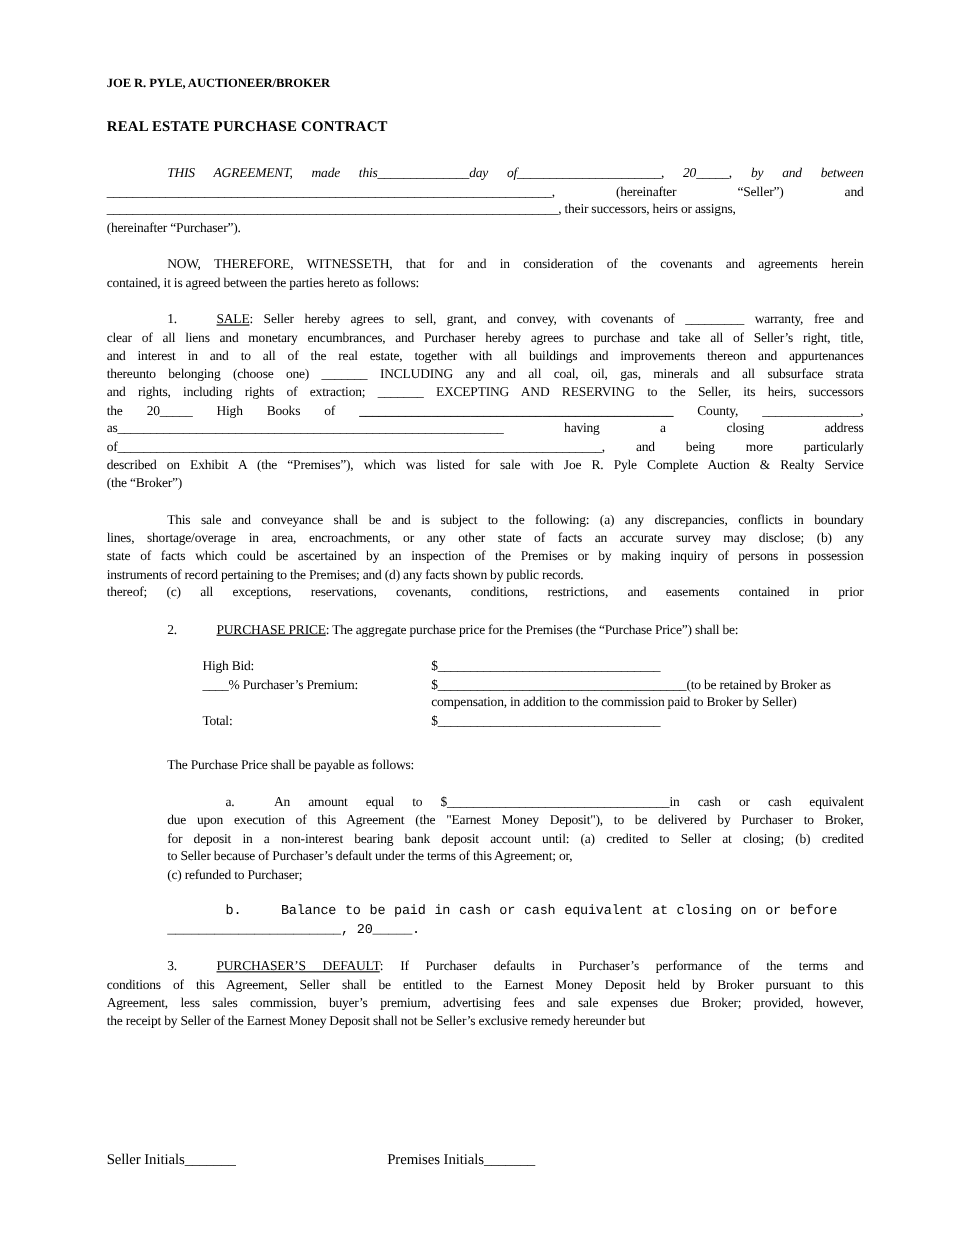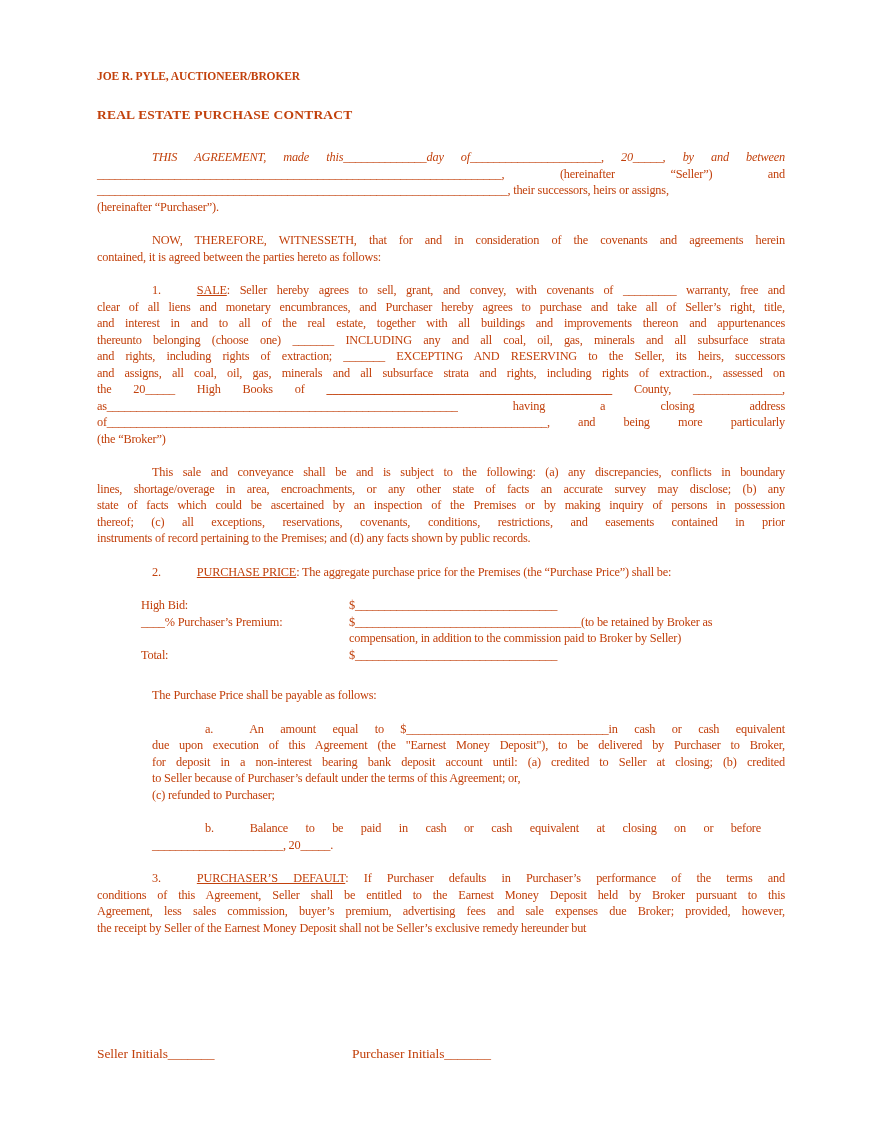--- a/index.html
+++ b/index.html
@@ -1,20 +1,20 @@
 <!DOCTYPE html>
 <html><head>
 <meta charset="utf-8">
 <style>
   html,body{margin:0;padding:0;background:#ffffff;}
   .page{
     width:877px;height:1135px;background:#ffffff;position:relative;
     box-sizing:border-box;padding:68px 92px 0 97px;
     font-family:"Liberation Serif", serif;
-    font-size:12.3px;line-height:16.5px;color:#c2410c;
+    font-size:12.3px;line-height:16.5px;color:#000000;
     letter-spacing:-0.2px;
   }
   .letterhead{font-weight:bold;font-size:11.5px;margin-bottom:22px;letter-spacing:-0.1px;}
   .title{text-align:left;font-weight:bold;font-size:13.5px;letter-spacing:0.2px;margin-bottom:26px;}
   .para{margin:0 0 17px 0;}
   .line{text-align:left;white-space:normal;}
   .line.stretch{text-align:justify;text-align-last:justify;}
   .s-u{text-decoration:underline;text-align:center;}
   .s-b{font-weight:bold;}
   .s-gap{display:inline-block;width:36px;}
@@ -40,37 +40,37 @@
       <div class="para">
         <div class="line stretch" style="padding-left: 55px;"><span>NOW, THEREFORE, WITNESSETH, that for and in consideration of the covenants and agreements herein</span></div>
         <div class="line"><span>contained, it is agreed between the parties hereto as follows:</span></div>
       </div>
       <div class="para">
         <div class="line stretch" style="padding-left: 55px;"><span>1.</span><span class="s-gap"></span><span class="s-u">SALE</span><span>: Seller hereby agrees to sell, grant, and convey, with covenants of _________ warranty, free and</span></div>
         <div class="line stretch"><span>clear of all liens and monetary encumbrances, and Purchaser hereby agrees to purchase and take all of Seller’s right, title,</span></div>
         <div class="line stretch"><span>and interest in and to all of the real estate, together with all buildings and improvements thereon and appurtenances</span></div>
         <div class="line stretch"><span>thereunto belonging (choose one) _______ INCLUDING any and all coal, oil, gas, minerals and all subsurface strata</span></div>
         <div class="line stretch"><span>and rights, including rights of extraction; _______ EXCEPTING AND RESERVING to the Seller, its heirs, successors</span></div>
-        <div class="line stretch"><span>and assigns, all coal, oil, gas, minerals and all subsurface strata and rights, including rights of extraction., assessed on</span></div>
         <div class="line stretch"><span>the 20_____ High Books of </span><span class="s-b">________________________________________________</span><span> County, _______________,</span></div>
         <div class="line stretch"><span>as</span><span>___________________________________________________________</span><span> having a closing address</span></div>
         <div class="line stretch"><span>of</span><span>__________________________________________________________________________</span><span>, and being more particularly</span></div>
+        <div class="line stretch"><span>described on Exhibit A (the “Premises”), which was listed for sale with Joe R. Pyle Complete Auction &amp; Realty Service</span></div>
         <div class="line"><span>(the “Broker”)</span></div>
       </div>
       <div class="para">
         <div class="line stretch" style="padding-left: 55px;"><span>This sale and conveyance shall be and is subject to the following: (a) any discrepancies, conflicts in boundary</span></div>
         <div class="line stretch"><span>lines, shortage/overage in area, encroachments, or any other state of facts an accurate survey may disclose; (b) any</span></div>
         <div class="line stretch"><span>state of facts which could be ascertained by an inspection of the Premises or by making inquiry of persons in possession</span></div>
+        <div class="line"><span>instruments of record pertaining to the Premises; and (d) any facts shown by public records.</span></div>
         <div class="line stretch"><span>thereof; (c) all exceptions, reservations, covenants, conditions, restrictions, and easements contained in prior</span></div>
-        <div class="line"><span>instruments of record pertaining to the Premises; and (d) any facts shown by public records.</span></div>
       </div>
       <div class="para">
         <div class="line" style="padding-left: 55px;"><span>2.</span><span class="s-gap"></span><span class="s-u">PURCHASE PRICE</span><span>: The aggregate purchase price for the Premises (the “Purchase Price”) shall be:</span></div>
       </div>
-      <div class="para" style="margin-left: 44px; margin-bottom: 24px;">
+      <div class="para" style="margin-left: 87px; margin-bottom: 24px;">
         <div class="trow">
           <span class="tlabel">High Bid:</span>
           <span class="tvalue">
             <div>$__________________________________</div>
           </span>
         </div>
         <div class="trow">
           <span class="tlabel">____% Purchaser’s Premium:</span>
           <span class="tvalue">
             <div>$______________________________________(to be retained by Broker as</div>
@@ -87,27 +87,27 @@
       <div class="para" style="margin-left: 55px; margin-top: 12px;">
         <div class="line"><span>The Purchase Price shall be payable as follows:</span></div>
       </div>
       <div class="para" style="margin-left: 55px;">
         <div class="line stretch" style="padding-left: 53px; margin-top: 17px;"><span>a.</span><span class="s-gap"></span><span>An amount equal to $</span><span>__________________________________</span><span>in cash or cash equivalent</span></div>
         <div class="line stretch"><span>due upon execution of this Agreement (the "Earnest Money Deposit"), to be delivered by Purchaser to Broker,</span></div>
         <div class="line stretch"><span>for deposit in a non-interest bearing bank deposit account until: (a) credited to Seller at closing; (b) credited</span></div>
         <div class="line"><span>to Seller because of Purchaser’s default under the terms of this Agreement; or,</span></div>
         <div class="line"><span>(c) refunded to Purchaser;</span></div>
       </div>
-      <div class="para" style="margin-left: 55px;">
+      <div class="para" style="margin-left: 55px; font-family: Liberation Mono, monospace;">
         <div class="line stretch" style="padding-left: 53px; width: 556px;"><span>b.</span><span class="s-gap"></span><span>Balance to be paid in cash or cash equivalent at closing on or before</span></div>
         <div class="line"><span>______________________</span><span>, 20_____.</span></div>
       </div>
       <div class="para" style="margin-bottom: 12px;">
         <div class="line stretch" style="padding-left: 55px;"><span>3.</span><span class="s-gap"></span><span class="s-u">PURCHASER’S DEFAULT</span><span>: If Purchaser defaults in Purchaser’s performance of the terms and</span></div>
         <div class="line stretch"><span>conditions of this Agreement, Seller shall be entitled to the Earnest Money Deposit held by Broker pursuant to this</span></div>
         <div class="line stretch"><span>Agreement, less sales commission, buyer’s premium, advertising fees and sale expenses due Broker; provided, however,</span></div>
         <div class="line"><span>the receipt by Seller of the Earnest Money Deposit shall not be Seller’s exclusive remedy hereunder but</span></div>
       </div>
     </div>
   <div class="footer">
-    <span class="f-left"><span>Seller Initials</span><span>_______</span></span><span><span>Purchaser Initials</span><span>_______</span></span>
+    <span class="f-left"><span>Seller Initials</span><span>_______</span></span><span><span>Premises Initials</span><span>_______</span></span>
   </div>
 </div>
 
 </body></html>

